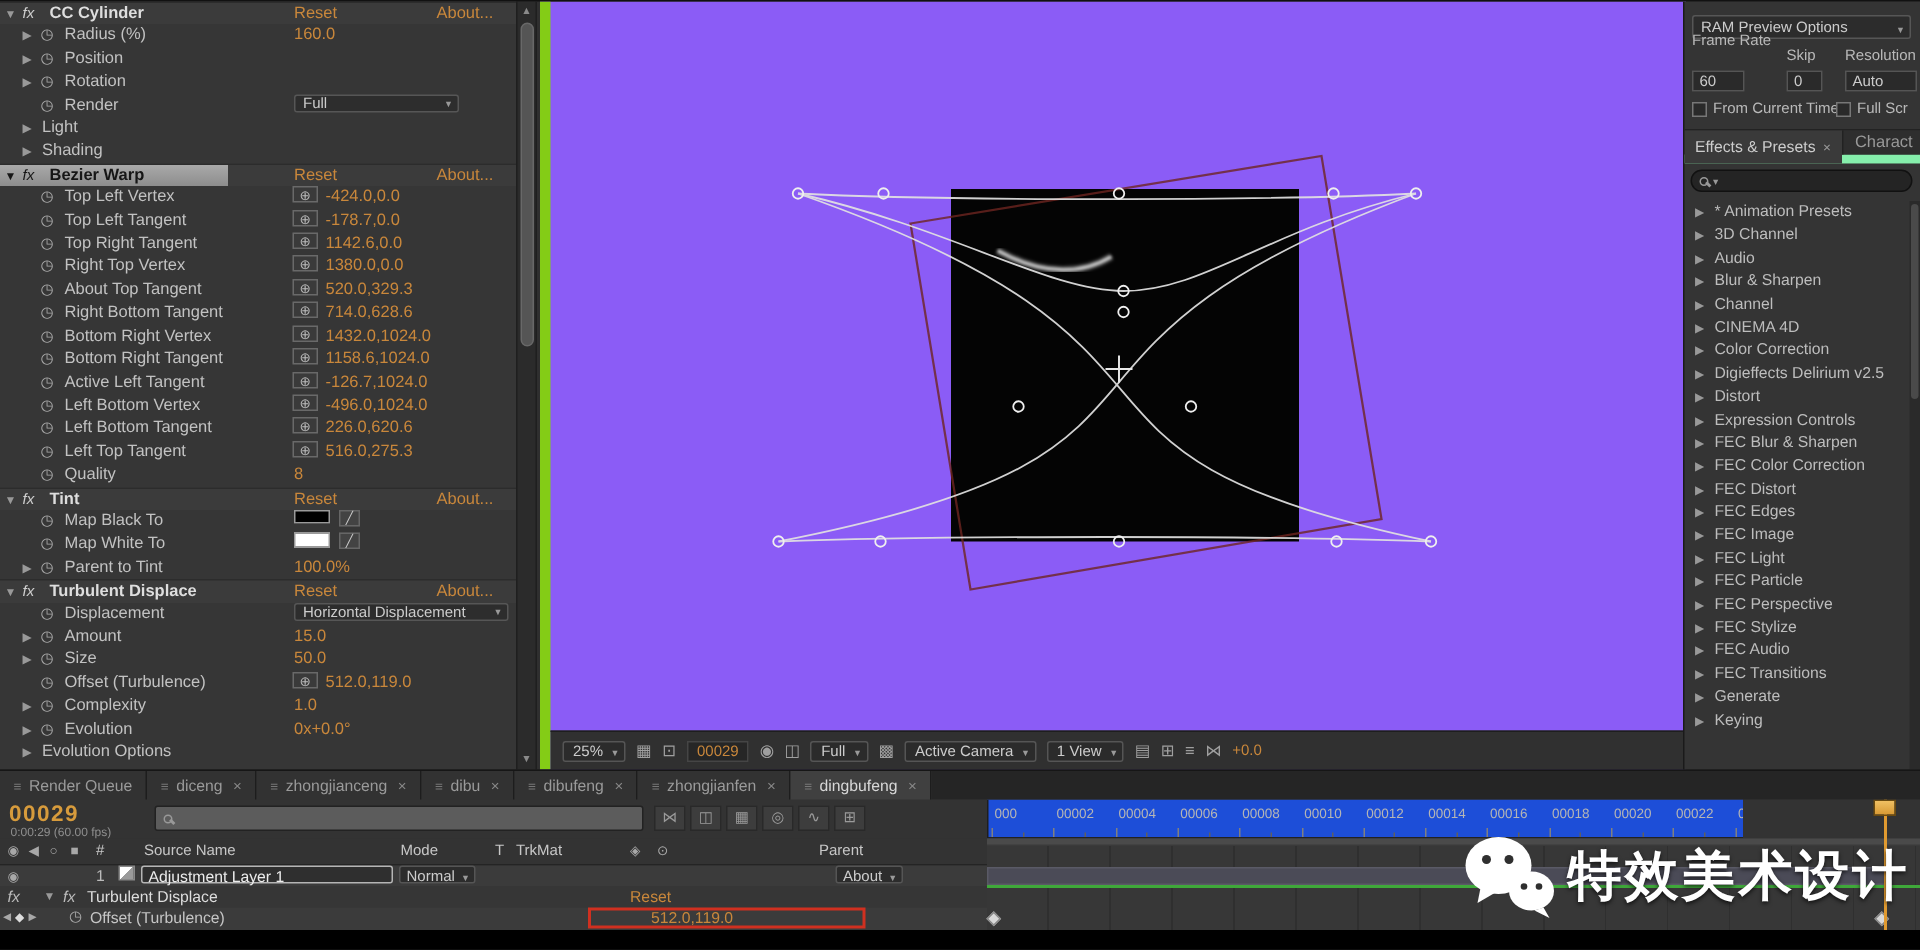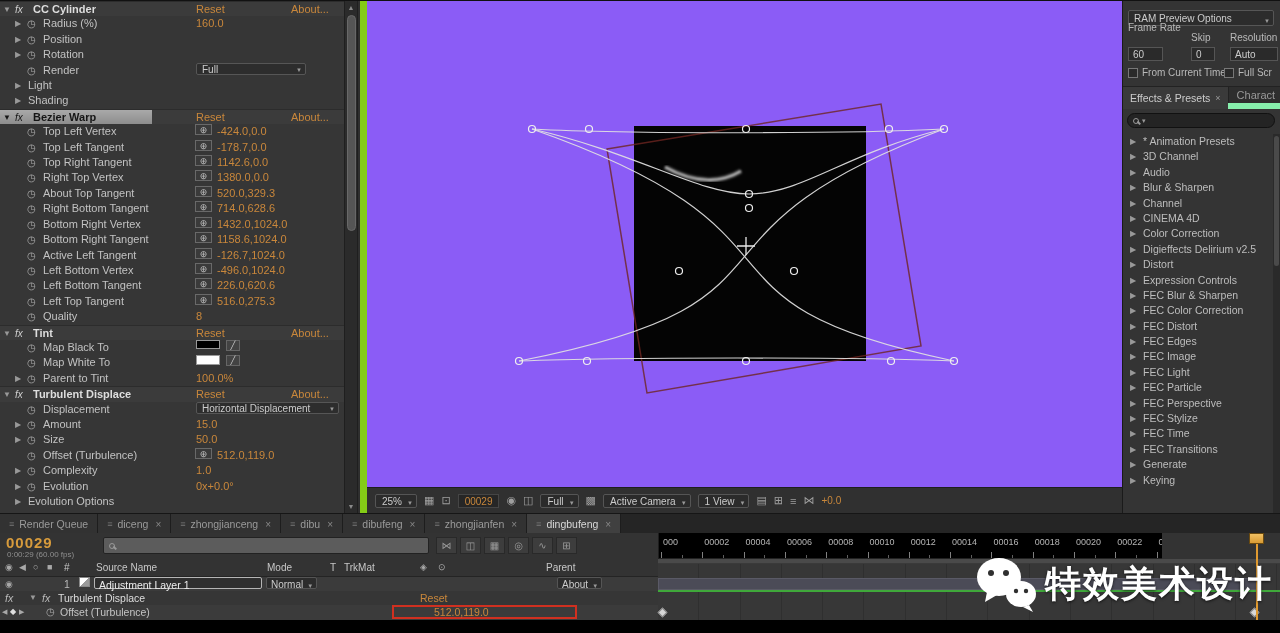--- a/index.html
+++ b/index.html
@@ -75,21 +75,21 @@
   .tab .tico{color:#777;font-size:9px}
   .tab .tx{color:#888;font-size:10px;margin-left:2px}
 
   
   .tl{position:absolute;top:532px;left:0;width:1280px;height:87px;background:#333;overflow:hidden}
   .tl-frame{position:absolute;left:6px;top:1px;font-size:15px;font-weight:bold;color:#d79b3c;letter-spacing:1px}
   .tl-time{position:absolute;left:7px;top:17px;font-size:8px;color:#8f8f8f}
   .tl-search{position:absolute;left:103px;top:4px;width:326px;height:17px;background:#5c5c5c;border:1px solid #222;border-radius:2px;display:flex;align-items:center;padding:0 5px;gap:4px}
   .tl-icons{position:absolute;left:436px;top:4px;display:flex;gap:3px}
   .tl-ic{width:21px;height:17px;background:#3d3d3d;border:1px solid #292929;color:#9a9a9a;text-align:center;line-height:15px;font-size:10px}
-  .tl-ruler{position:absolute;left:658px;top:0;width:504px;height:26px;background:#000000;border-bottom:1px solid #222;border-left:1px solid #1e1e1e;overflow:hidden}
+  .tl-ruler{position:absolute;left:658px;top:0;width:504px;height:26px;background:#1d4ed8;border-bottom:1px solid #222;border-left:1px solid #1e1e1e;overflow:hidden}
   .rnum{position:absolute;top:4px;font-size:9px;color:#b5b5b5}
   .rtick{position:absolute;bottom:0;width:1px;height:6px;background:#808080}
   .rtick.minor{height:3px;background:#5f5f5f}
   .tl-headrow{position:absolute;left:0;top:26px;width:658px;height:18px;background:#333;border-bottom:1px solid #242424;font-size:10px;color:#c7c7c7}
   .tl-headrow span,.tl-row span{position:absolute;top:0;line-height:17px;white-space:nowrap}
   .tl-row{position:absolute;left:0;width:658px;height:14px;font-size:10.5px}
   .tl-row span{line-height:14px}
   .r1{top:44px;background:#3b3b3b}
   .r2{top:58px;background:#363636}
   .r3{top:72px;height:15px;background:#3b3b3b}
@@ -416,21 +416,21 @@
         <div class="prow"><span class="tri">▶</span><span>Expression Controls</span></div>
         <div class="prow"><span class="tri">▶</span><span>FEC Blur &amp; Sharpen</span></div>
         <div class="prow"><span class="tri">▶</span><span>FEC Color Correction</span></div>
         <div class="prow"><span class="tri">▶</span><span>FEC Distort</span></div>
         <div class="prow"><span class="tri">▶</span><span>FEC Edges</span></div>
         <div class="prow"><span class="tri">▶</span><span>FEC Image</span></div>
         <div class="prow"><span class="tri">▶</span><span>FEC Light</span></div>
         <div class="prow"><span class="tri">▶</span><span>FEC Particle</span></div>
         <div class="prow"><span class="tri">▶</span><span>FEC Perspective</span></div>
         <div class="prow"><span class="tri">▶</span><span>FEC Stylize</span></div>
-        <div class="prow"><span class="tri">▶</span><span>FEC Time</span></div>
+        <div class="prow"><span class="tri">▶</span><span>FEC Audio</span></div>
         <div class="prow"><span class="tri">▶</span><span>FEC Transitions</span></div>
         <div class="prow"><span class="tri">▶</span><span>Generate</span></div>
         <div class="prow"><span class="tri">▶</span><span>Keying</span></div>
       </div>
     <div class="rp-sb">
         <i></i>
       </div>
   </div>
 
   <div class="tabs" id="tl-tabs">

